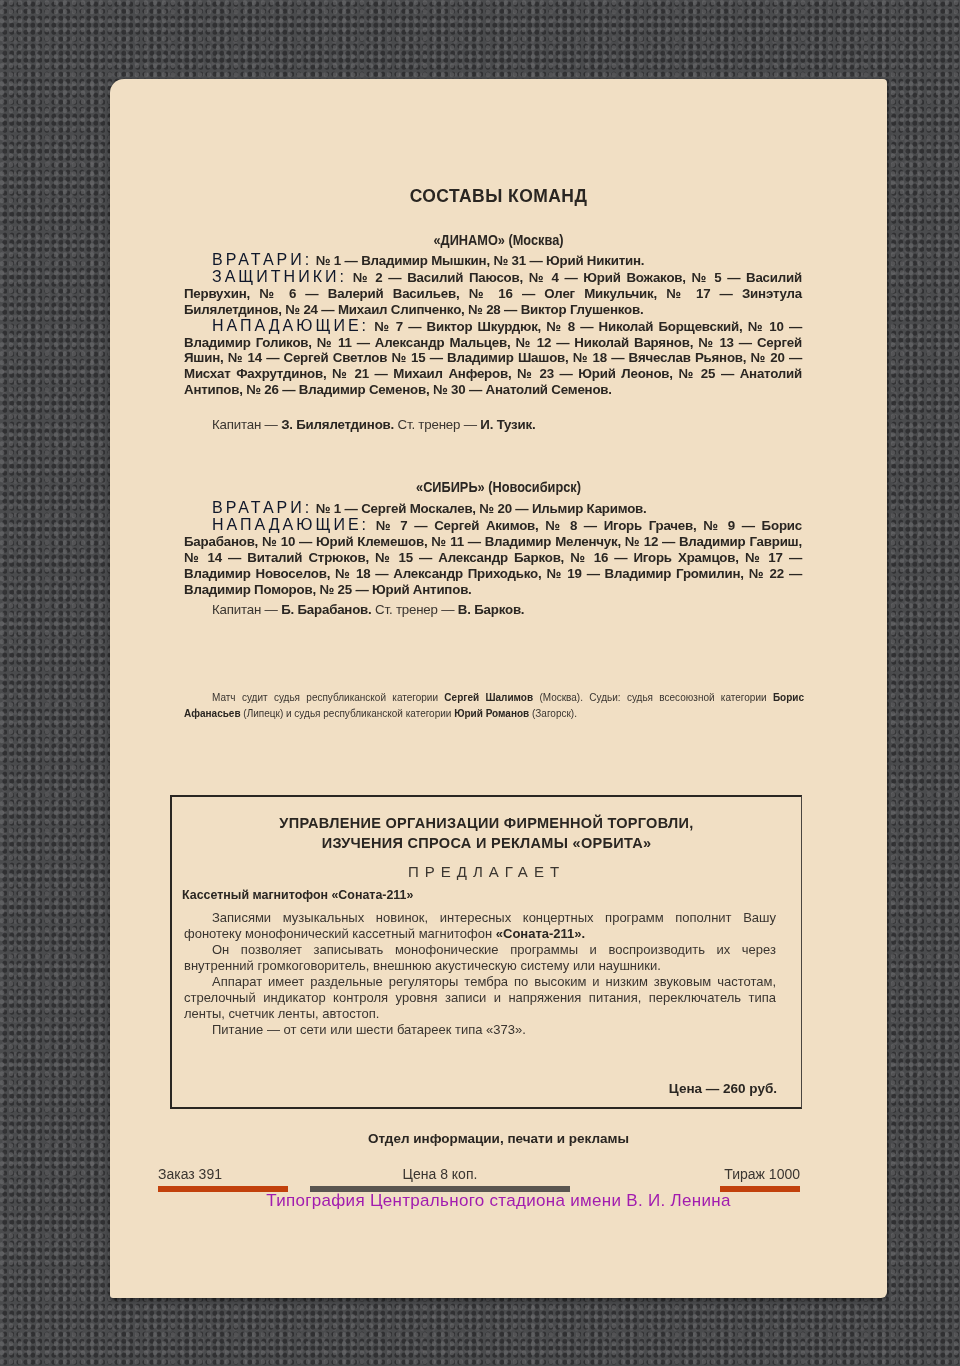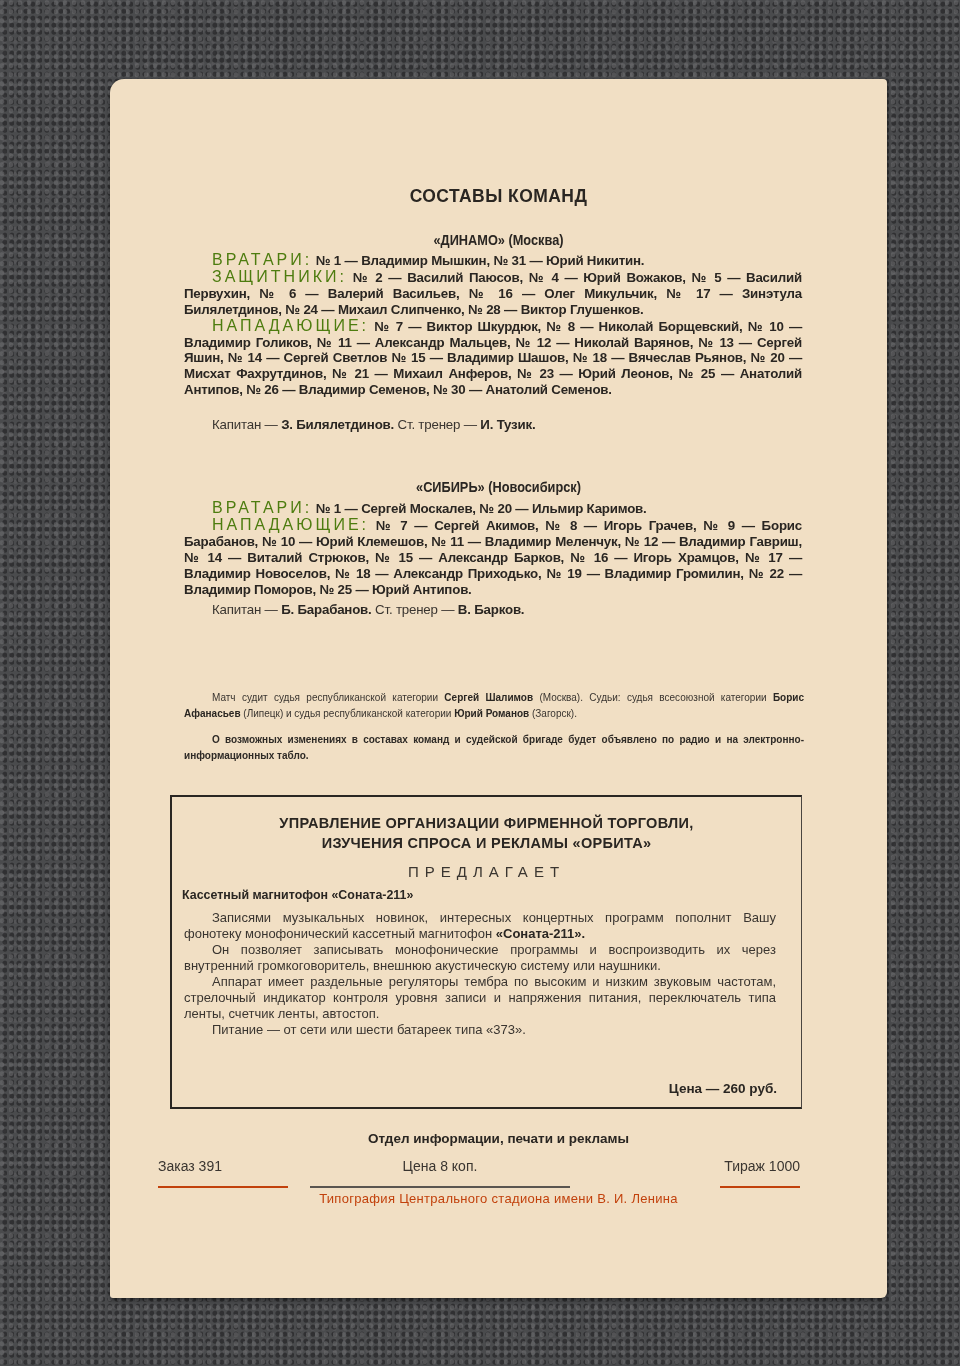--- a/index.html
+++ b/index.html
@@ -35,21 +35,21 @@
   .team-head .city { font-weight:bold; }
   .block {
     position:absolute; left:74px; width:618px;
     font-family:"Liberation Sans", sans-serif; font-weight:bold;
     font-size:13.3px; line-height:15.9px; text-align:justify;
     letter-spacing:-0.2px;
   }
   .block p { margin:0; text-indent:28px; }
   .block .role {
     font-weight:normal; letter-spacing:3px; font-size:16px;
-    font-family:"Liberation Sans", sans-serif; color:#4d7c0f;
+    font-family:"Liberation Sans", sans-serif; color:#0f172a;
   }
   .block .cap { font-weight:normal; color:#3a3530; }
   .block .capname { font-weight:bold; }
   .ref {
     position:absolute; left:74px; width:620px;
     font-family:"Liberation Sans", sans-serif; font-size:10px; line-height:16px;
     text-align:justify; color:#3a3530;
   }
   .ref p { margin:0; text-indent:28px; }
   .ref b { color:#2a2622; }
@@ -84,27 +84,27 @@
     font-family:"Liberation Sans", sans-serif; font-weight:bold; font-size:13.5px;
   }
   .dept {
     position:absolute; left:0; width:100%; top:1052px; text-align:center;
     font-family:"Liberation Sans", sans-serif; font-weight:bold; font-size:13.5px;
   }
   .imprint {
     position:absolute; left:48px; width:642px; top:1079px; height:22px;
     font-family:"Liberation Sans", sans-serif; font-size:14px; color:#3a3530;
   }
-  .imprint span { position:absolute; top:0; padding-bottom:12px; border-bottom:2px solid #c2410c; }
+  .imprint span { position:absolute; top:8px; padding-bottom:4px; border-bottom:6px solid #c2410c; }
   .imprint .order { left:0; width:130px; }
   .imprint .price { left:152px; width:260px; text-align:center; border-bottom-color:#5a5550; }
   .imprint .run { right:0; width:80px; text-align:right; }
   .press {
     position:absolute; left:0; width:100%; top:1112px; text-align:center;
-    font-family:"Liberation Sans", sans-serif; font-size:13px; color:#c2410c; letter-spacing:0.3px;
+    font-family:"Liberation Sans", sans-serif; font-size:17px; color:#a21caf; letter-spacing:0.3px;
   }
 </style>
 </head>
 <body>
 
 <div class="paper">
  <div class="content">
 
   <div class="title">СОСТАВЫ КОМАНД</div>
 
@@ -157,21 +157,20 @@
   <div class="ref" style="top:611px;">
     <p>
       <span>Матч судит судья республиканской категории</span>
       <b>Сергей Шалимов</b>
       <span>(Москва). Судьи: судья всесоюзной категории</span>
       <b>Борис Афанасьев</b>
       <span>(Липецк) и судья республиканской категории</span>
       <b>Юрий Романов</b>
       <span>(Загорск).</span>
     </p>
-    <p style="margin-top:10px; font-weight:bold; color:#2e2a26;">О возможных изменениях в составах команд и судейской бригаде будет объявлено по радио и на электронно-информационных табло.</p>
   </div>
 
   <div class="ad">
     <div class="ad-title">
       <div>УПРАВЛЕНИЕ ОРГАНИЗАЦИИ ФИРМЕННОЙ ТОРГОВЛИ,</div>
       <div>ИЗУЧЕНИЯ СПРОСА И РЕКЛАМЫ «ОРБИТА»</div>
     </div>
     <div class="ad-offers">ПРЕДЛАГАЕТ</div>
     <div class="ad-product">Кассетный магнитофон «Соната-211»</div>
     <div class="ad-body">

